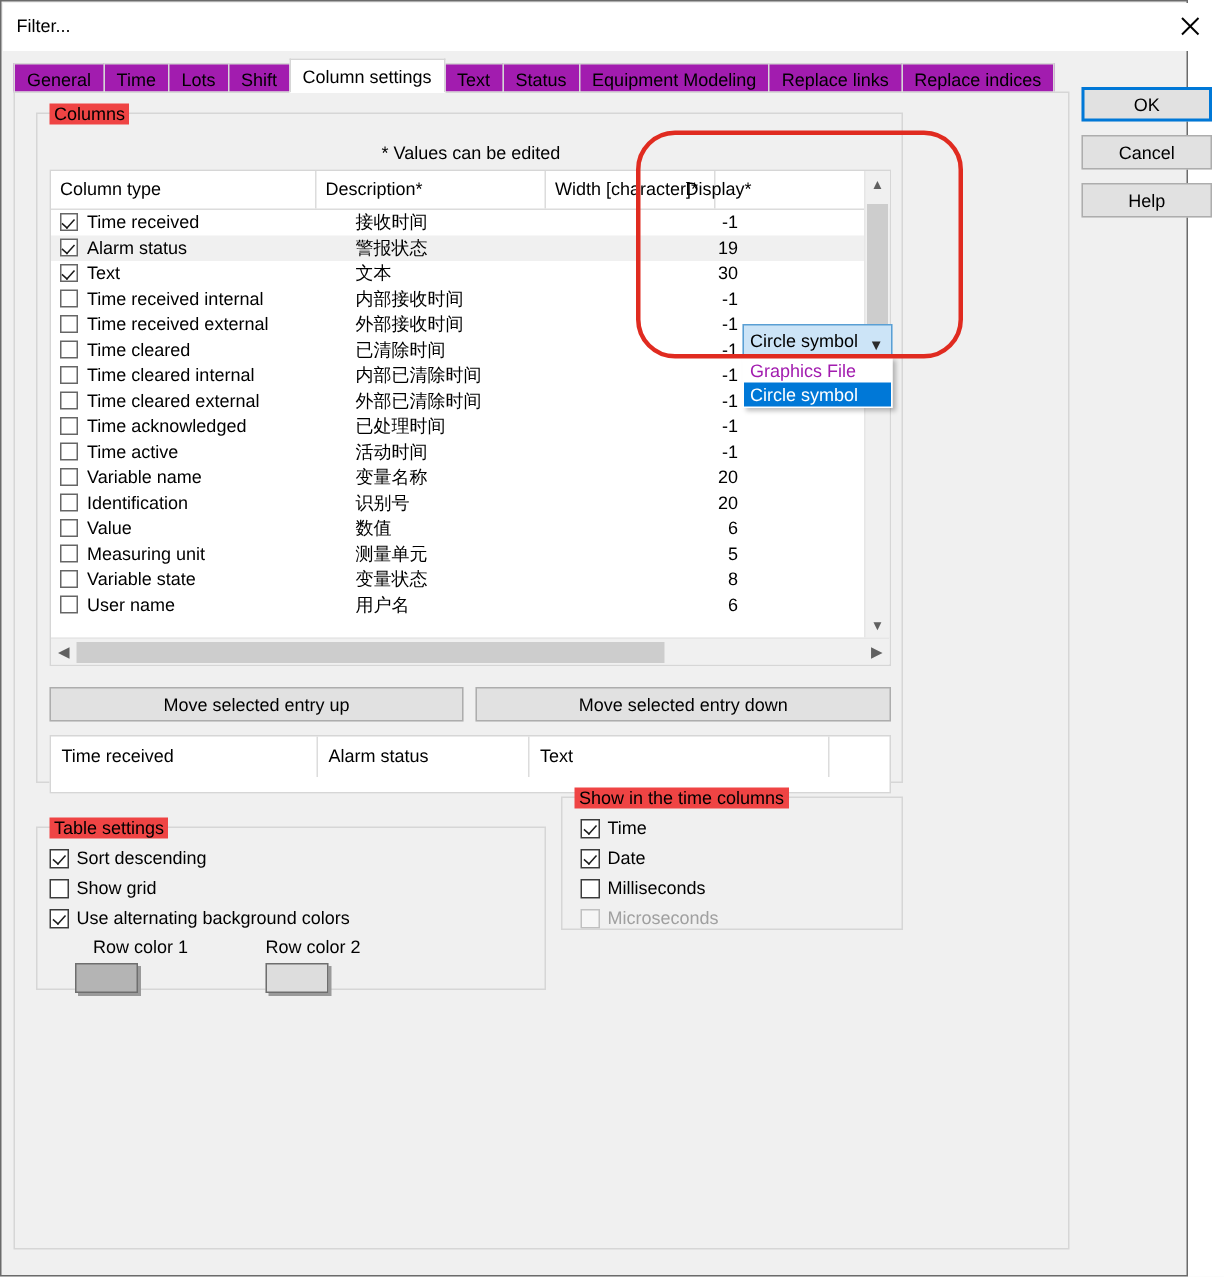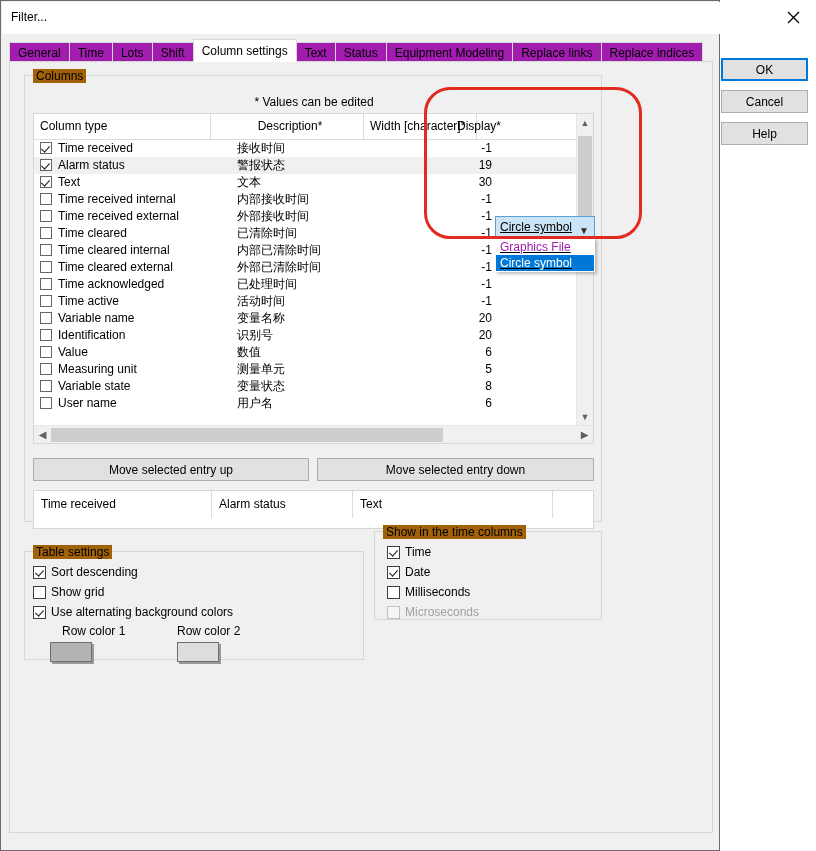--- a/index.html
+++ b/index.html
@@ -6,21 +6,21 @@
     margin: 0; padding: 0;
     width: 816px; height: 851px;
     background: #ffffff;
     font-family: "Liberation Sans", sans-serif;
     font-size: 12px;
     color: #000000;
     overflow: hidden;
   }
   #window {
     position: absolute; left: 0; top: 0;
-    width: 720px; height: 851px;
+    width: 792px; height: 851px;
     background: #f0f0f0;
     border: 1px solid #6b6b6b;
     box-sizing: border-box;
   }
   
   #titlebar {
     position: absolute; left: 1px; top: 1px;
     width: 814px; height: 32px;
     background: #ffffff;
     box-sizing: border-box;
@@ -78,21 +78,21 @@
 
   
   .groupbox {
     position: absolute;
     border: 1px solid #d6d6d6;
     box-sizing: border-box;
   }
   .group-title {
     position: absolute;
     top: -7px; left: 8px;
-    background: #a16207;
+    background: #ef4444;
     padding: 0 3px;
     font-size: 12px;
     color: #000;
     white-space: nowrap;
   }
 
   #grp-columns { left: 14px; top: 13px; width: 578px; height: 447px; }
   #grp-table   { left: 14px; top: 469px; width: 340px; height: 109px; margin-top: 20px; }
   #grp-time    { left: 364px; top: 469px; width: 228px; height: 89px; }
 
@@ -194,21 +194,21 @@
   }
   .hsb-arrow {
     position: absolute; top: 0; width: 17px; height: 17px;
     display: flex; align-items: center; justify-content: center;
     color: #606060; font-size: 10px; cursor: pointer;
   }
 
   
   #combo {
     position: absolute; left: 470px; top: 140px;
-    width: 100px; z-index: 20; text-decoration: underline;
+    width: 100px; z-index: 20;
   }
   #combo-field {
     position: relative;
     height: 22px;
     background: #cce4f7;
     border: 1px solid #5a9fd4;
     box-sizing: border-box;
     font-size: 12px;
     line-height: 20px;
     padding-left: 4px;
@@ -353,21 +353,21 @@
   <div id="tabpage">
 
     <div class="groupbox" id="grp-columns">
       <div class="group-title">Columns</div>
       <div id="values-note">* Values can be edited</div>
 
       <div id="listview">
 
         <div id="lv-header">
           <div class="lv-col" style="left:0px;   width:177px;">Column type</div>
-          <div class="lv-col" style="left:177px; width:153px;text-align:center;">Description*</div>
+          <div class="lv-col" style="left:177px; width:153px;">Description*</div>
           <div class="lv-col" style="left:330px; width:113px;">Width [character]*</div>
           <div class="lv-col" style="left:417px; width:99px; border-right:none;">Display*</div>
         </div>
 
         <div id="lv-rows">
             <div class="lv-row">
               <span class="cb checked"></span>
               <span class="c-type">Time received</span>
               <span class="c-desc">接收时间</span>
               <span class="c-width">-1</span>

